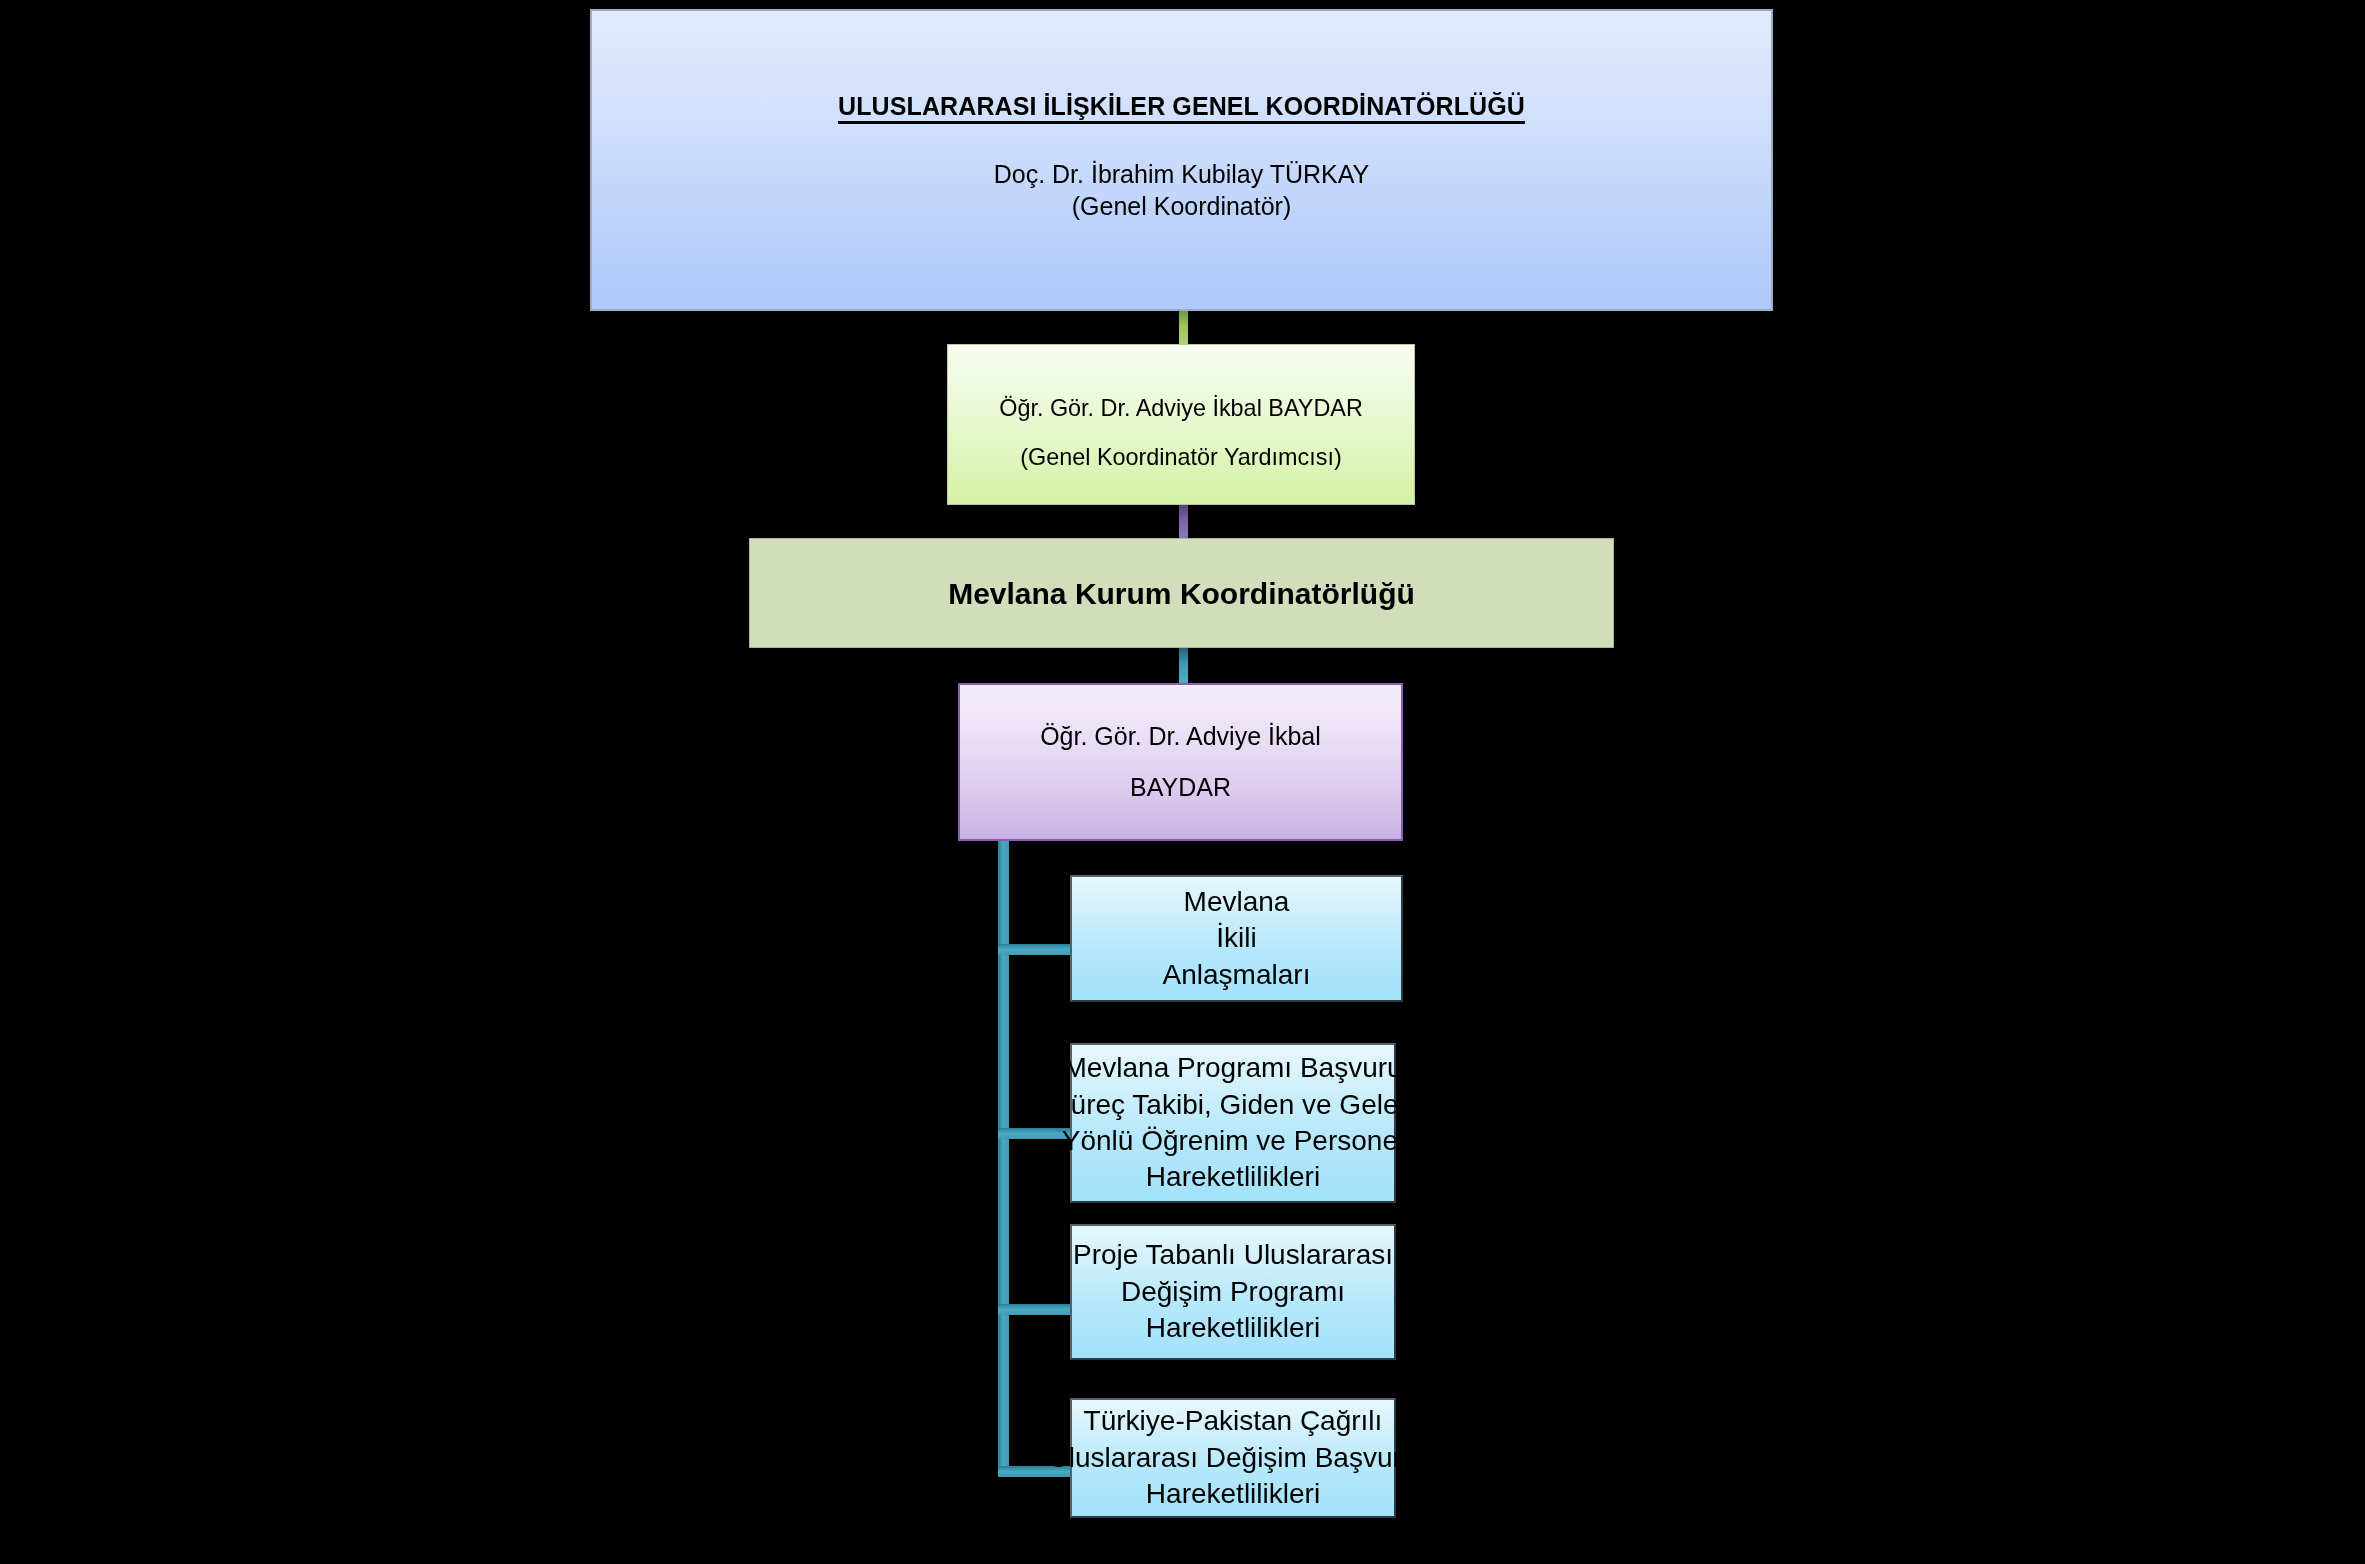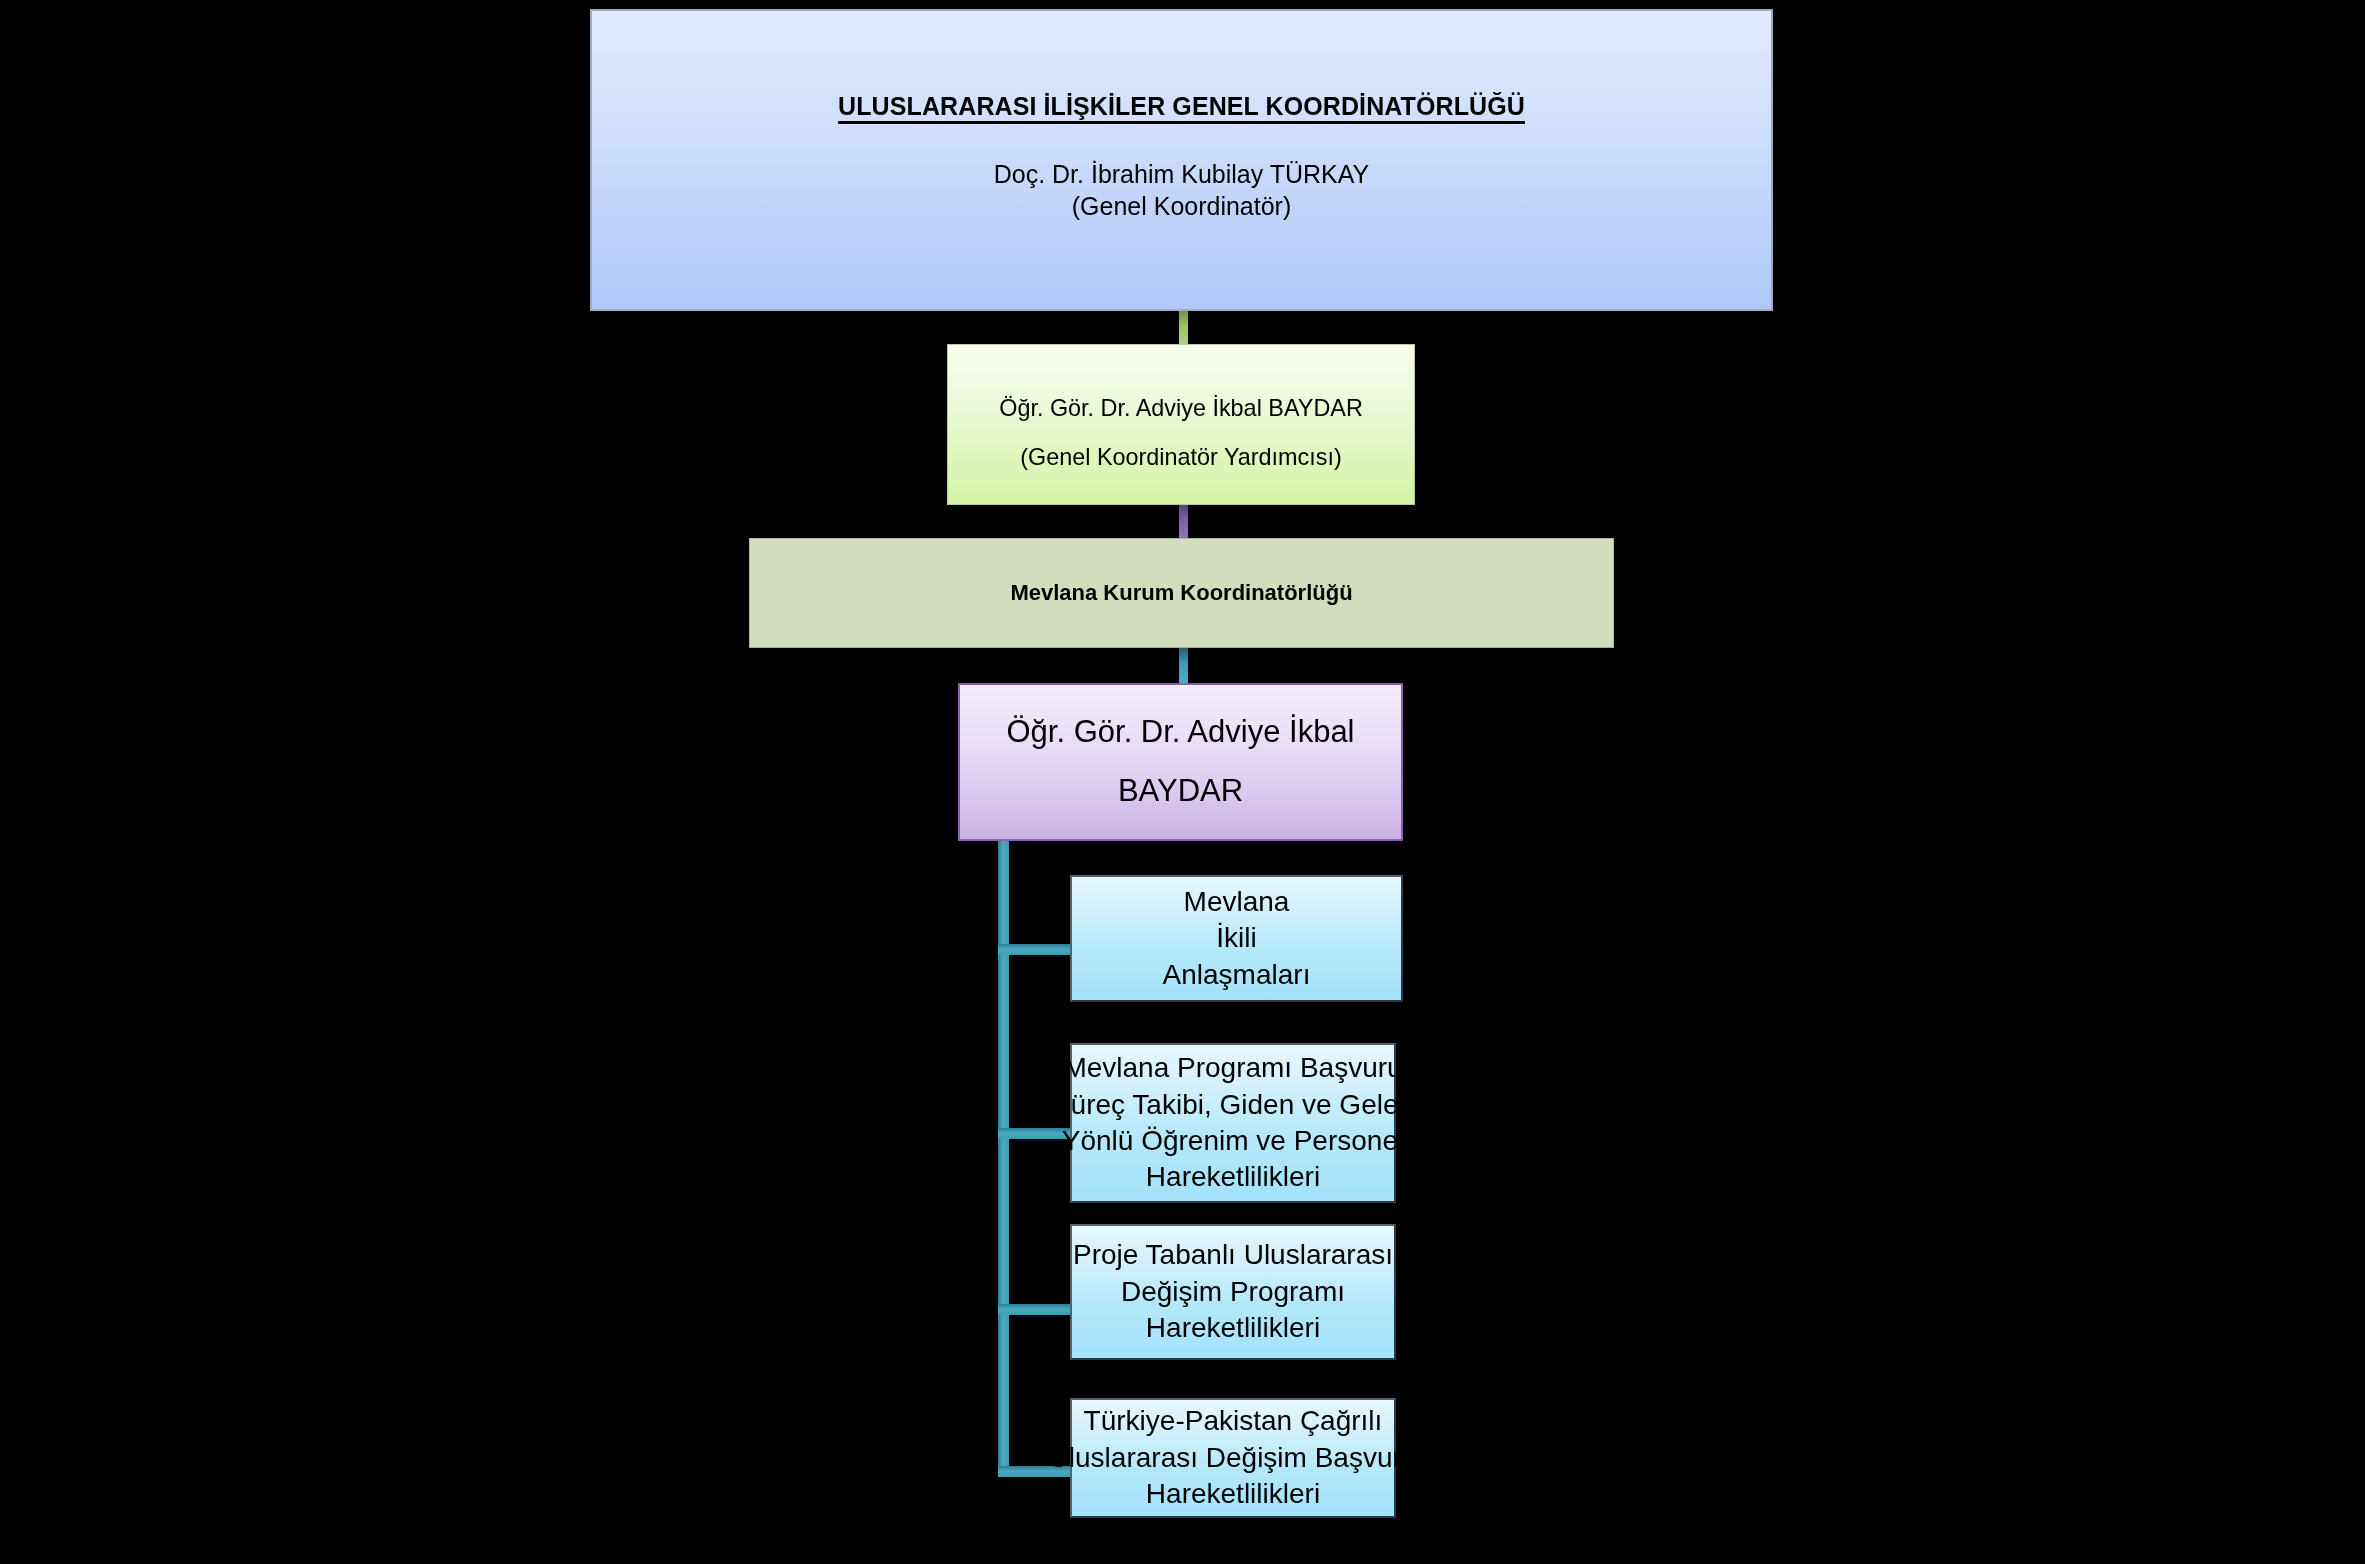--- a/index.html
+++ b/index.html
@@ -75,32 +75,32 @@
 
   
   #node-unit {
     left: 749px;
     top: 538px;
     width: 865px;
     height: 110px;
     background: #d2debb;
     border: 1.3px solid #a9b593;
   }
-  #node-unit .line { font-size: 22px; font-weight: bold; }
+  #node-unit .line { font-size: 30px; font-weight: bold; }
 
   
   #node-coordinator {
     left: 958px;
     top: 683px;
     width: 445px;
     height: 158px;
     background: linear-gradient(to bottom, #f4edfb 0%, #ece1f7 30%, #ddcdf0 65%, #c9b2e3 100%);
     border: 2px solid #8a5fb0;
   }
-  #node-coordinator .line { font-size: 31px; }
+  #node-coordinator .line { font-size: 25px; }
   #node-coordinator .line + .line { margin-top: 18.7px; }
 
   
   .leaf {
     background: linear-gradient(to bottom, #e6f8fe 0%, #d2f1fc 25%, #b4e7fb 60%, #a3e2fb 100%);
     border: 2px solid #2e3b44;
     border-top-color: #55626b;
     border-left-color: #55626b;
   }
   .leaf .line { font-size: 28px; }

